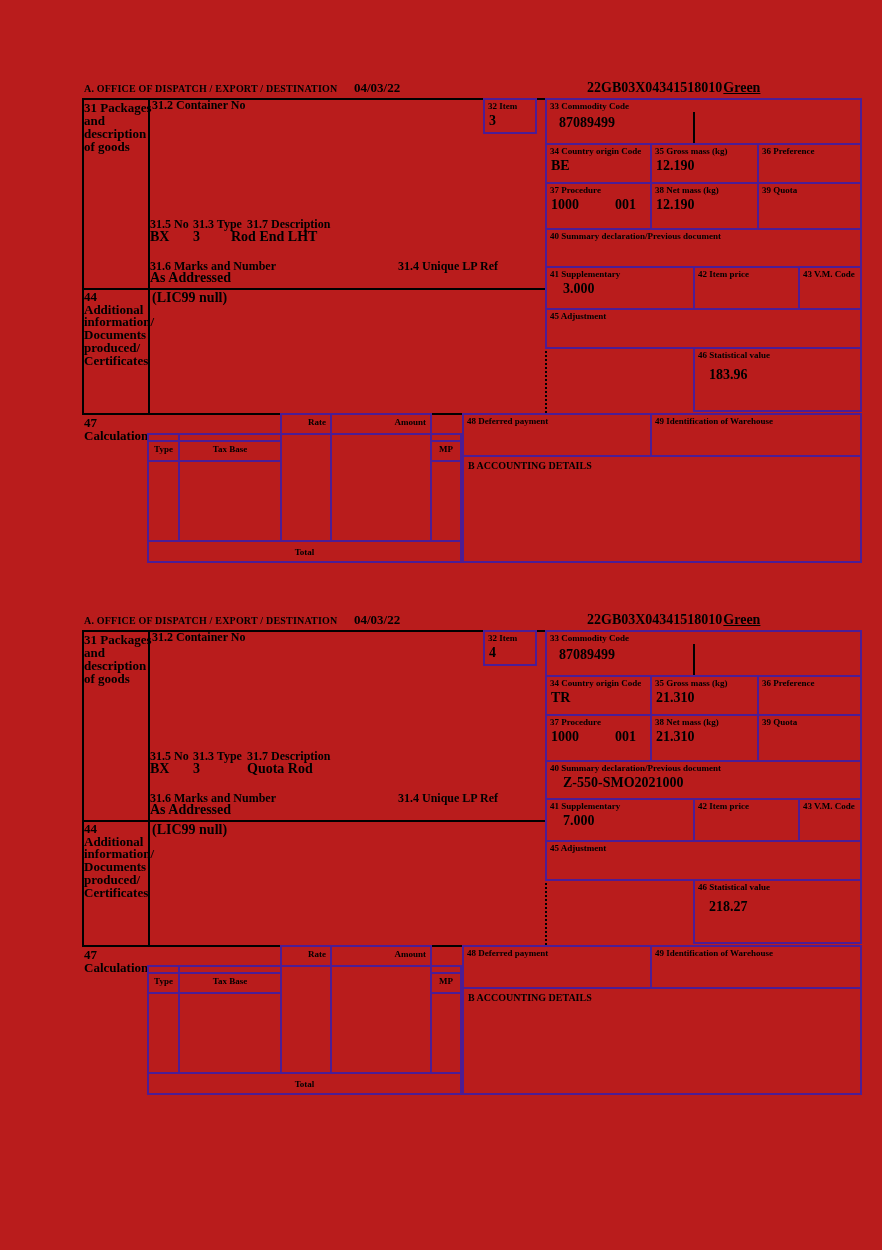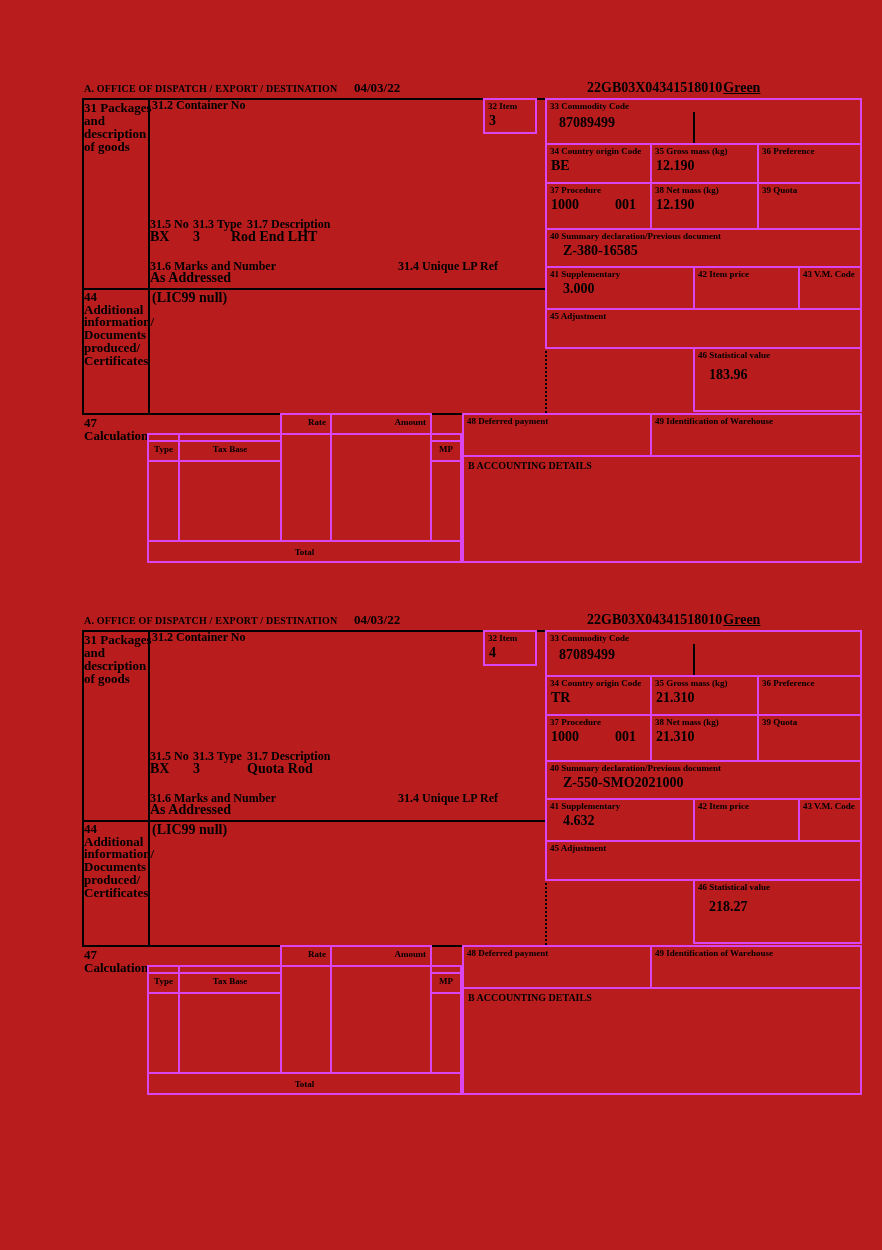--- a/index.html
+++ b/index.html
@@ -13,21 +13,21 @@
   .hdr-office { position:absolute; left:4px; top:3px; font-size:10px; font-weight:bold; white-space:nowrap; letter-spacing:0.2px; }
   .hdr-date   { position:absolute; left:274px; top:0px; font-size:13px; font-weight:bold; white-space:nowrap;text-align:center; }
   .hdr-ref    { position:absolute; left:507px; top:0px; font-size:14px; font-weight:bold; white-space:nowrap; }
   .routing    { margin-left:1px;text-decoration:underline; }
 
   .hline { position:absolute; height:2px; background:#000; }
   .vline { position:absolute; width:2px; background:#000; }
   .hdot  { position:absolute; height:0; border-top:2px dotted #000; }
   .vdot  { position:absolute; width:0; border-left:2px dotted #000; }
 
-  .cell  { position:absolute; border:2px solid #d946ef; box-sizing:border-box; overflow:hidden; }
+  .cell  { position:absolute; border:2px solid #4c1d95; box-sizing:border-box; overflow:hidden; }
   .clbl  { display:block; font-size:9px; font-weight:bold; line-height:11px; padding:1px 0 0 3px; white-space:nowrap; }
   .cval  { display:block; font-size:14px; font-weight:bold; line-height:16px; padding:1px 0 0 4px; white-space:nowrap; }
   .ind   { padding-left:16px; }
   .ind12 { padding-left:12px; margin-top:2px; }
   .ind14 { padding-left:14px; margin-top:5px; }
   .proc2 { margin-left:36px; }
 
   .lbl  { position:absolute; font-size:12px; font-weight:bold; line-height:11px; white-space:nowrap; }
   .val  { position:absolute; font-size:14px; font-weight:bold; line-height:16px; white-space:nowrap; }
   .lblk { position:absolute; font-size:13px; font-weight:bold; line-height:13px; }
@@ -96,21 +96,20 @@
     <div class="cell" style="left:570px;top:102px;width:109px;height:48px">
       <span class="clbl">38 Net mass (kg)</span>
       <span class="cval">12.190</span>
     </div>
     <div class="cell" style="left:677px;top:102px;width:105px;height:48px">
       <span class="clbl">39 Quota</span>
     </div>
 
     <div class="cell" style="left:465px;top:148px;width:317px;height:40px">
       <span class="clbl">40 Summary declaration/Previous document</span>
-      <span class="cval ind">Z-380-16585</span>
     </div>
 
     <span class="lbl" style="left:70px;top:139px">31.5 No</span>
     <span class="lbl" style="left:113px;top:139px">31.3 Type</span>
     <span class="lbl" style="left:167px;top:139px">31.7 Description</span>
     <span class="val" style="left:70px;top:149px">BX</span>
     <span class="val" style="left:113px;top:149px">3</span>
     <span class="val" style="left:151px;top:149px">Rod End LHT</span>
 
     <span class="lbl" style="left:70px;top:181px">31.6 Marks and Number</span>
@@ -245,21 +244,21 @@
     <span class="val" style="left:70px;top:149px">BX</span>
     <span class="val" style="left:113px;top:149px">3</span>
     <span class="val" style="left:167px;top:149px">Quota Rod</span>
 
     <span class="lbl" style="left:70px;top:181px">31.6 Marks and Number</span>
     <span class="lbl" style="left:318px;top:181px">31.4 Unique LP Ref</span>
     <span class="val" style="left:70px;top:190px">As Addressed</span>
 
     <div class="cell" style="left:465px;top:186px;width:150px;height:44px">
       <span class="clbl">41 Supplementary</span>
-      <span class="cval ind">4.632</span>
+      <span class="cval ind">7.000</span>
     </div>
     <div class="cell" style="left:613px;top:186px;width:107px;height:44px">
       <span class="clbl">42 Item price</span>
     </div>
     <div class="cell" style="left:718px;top:186px;width:64px;height:44px">
       <span class="clbl">43 V.M. Code</span>
     </div>
 
     <div class="cell" style="left:465px;top:228px;width:317px;height:41px">
       <span class="clbl">45 Adjustment</span>

